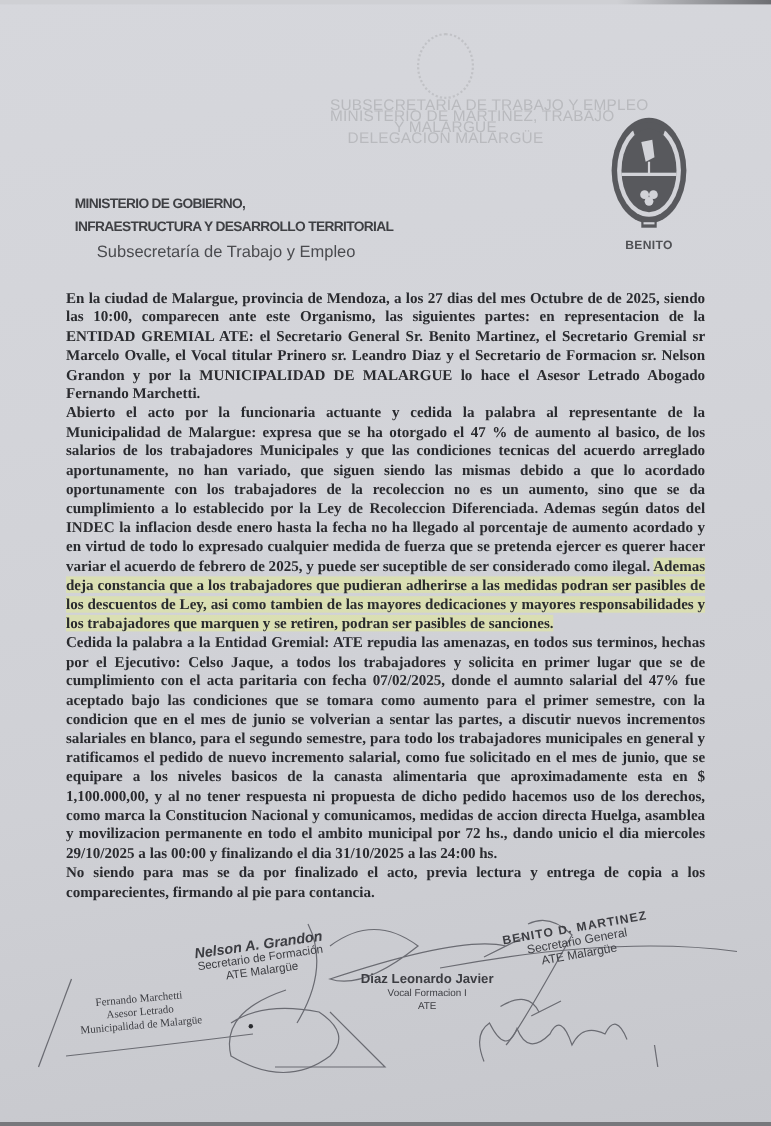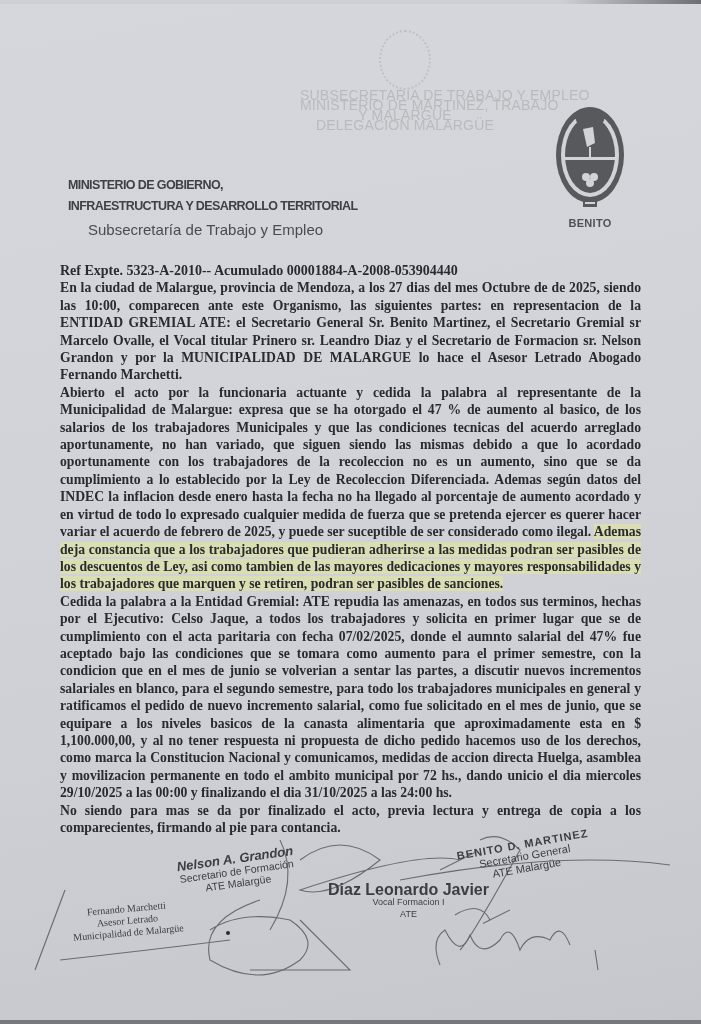--- a/index.html
+++ b/index.html
@@ -123,21 +123,21 @@
       position: absolute;
       font-family: "Liberation Sans", sans-serif;
       color: #3c3d42;
       text-align: center;
       line-height: 12px;
     }
     .sig .name { font-weight: bold; }
     .sig-grandon { left: 178px; top: 853px; transform: rotate(-8deg); font-size: 10.5px; }
     .sig-grandon .name { font-size: 13px; font-style: italic; }
     .sig-diaz { left: 328px; top: 884px; font-size: 9px; }
-    .sig-diaz .name { font-size: 16px; font-weight: bold; }
+    .sig-diaz .name { font-size: 12px; font-weight: bold; }
     .sig-martinez { left: 458px; top: 838px; transform: rotate(-10deg); font-size: 11px; }
     .sig-martinez .name { font-size: 11px; letter-spacing: 1px; }
     .sig-marchetti { left: 72px; top: 903px; transform: rotate(-5deg); font-size: 10px; font-family: "Liberation Serif", serif; }
     .sig-marchetti .name { font-weight: normal; font-size: 10px; }
     .scribbles {
       position: absolute;
       left: 0; top: 820px;
       width: 701px; height: 204px;
       pointer-events: none;
     }
@@ -174,21 +174,20 @@
       <circle cx="33" cy="74" r="4" fill="#d2d3d8"></circle>
       <circle cx="41" cy="74" r="4" fill="#d2d3d8"></circle>
       <circle cx="37" cy="80" r="4" fill="#d2d3d8"></circle>
       <rect x="30" y="96" width="14" height="8" fill="#58595d"></rect>
       <rect x="32" y="99" width="10" height="2" fill="#d2d3d8"></rect>
     </svg>
     <div class="logo-text">BENITO</div>
   </div>
 
   <div class="body">
-    <div class="ref">Ref Expte. 5323-A-2010-- Acumulado 00001884-A-2008-053904440</div>
     <p class="para">En la ciudad de Malargue, provincia de Mendoza, a los 27 dias del mes Octubre de  de 2025, siendo las 10:00, comparecen ante este Organismo, las siguientes partes: en representacion de la ENTIDAD GREMIAL ATE:  el Secretario General Sr. Benito Martinez, el Secretario Gremial sr Marcelo Ovalle, el Vocal titular Prinero sr. Leandro Diaz y el Secretario de Formacion sr. Nelson Grandon y  por la MUNICIPALIDAD DE MALARGUE lo hace el Asesor Letrado Abogado Fernando Marchetti.</p>
     <p class="para"><span>Abierto el acto por la funcionaria actuante y cedida la palabra al representante de la Municipalidad de Malargue: expresa que se ha otorgado el 47 % de aumento al basico, de los salarios de los trabajadores Municipales y que las condiciones tecnicas del acuerdo arreglado aportunamente, no han variado, que siguen siendo las mismas debido a que lo acordado oportunamente con los trabajadores de la recoleccion no es un aumento, sino que se da cumplimiento a lo establecido por la Ley de Recoleccion Diferenciada. Ademas según datos del INDEC la inflacion desde enero hasta la fecha no ha llegado al porcentaje de aumento acordado y en virtud de todo lo expresado cualquier medida de fuerza que se pretenda ejercer es querer hacer variar el acuerdo de febrero de 2025, y puede ser suceptible de ser considerado como ilegal. </span><span class="hl">Ademas deja constancia que a los trabajadores que pudieran adherirse a las medidas podran ser pasibles de los descuentos de Ley, asi como tambien de las mayores dedicaciones y mayores responsabilidades y los trabajadores que marquen y se retiren, podran ser pasibles de sanciones.</span></p>
     <p class="para">Cedida la palabra a la Entidad Gremial:  ATE repudia las amenazas, en todos sus terminos, hechas por el Ejecutivo: Celso Jaque, a todos los trabajadores y solicita en primer lugar que se  de cumplimiento con el acta paritaria con fecha 07/02/2025, donde el aumnto salarial del 47% fue aceptado bajo las condiciones que se tomara como aumento para el primer semestre, con la condicion que en el mes de junio se volverian a sentar las partes, a discutir nuevos incrementos salariales en blanco, para el segundo semestre, para todo los trabajadores  municipales en general y ratificamos el pedido de nuevo incremento salarial, como fue solicitado en el mes de junio, que se equipare a los niveles basicos de la canasta alimentaria que aproximadamente esta en $ 1,100.000,00,  y al no tener respuesta ni propuesta de dicho pedido hacemos uso de los derechos, como marca la Constitucion Nacional y comunicamos, medidas de accion directa Huelga, asamblea y movilizacion permanente en todo el ambito municipal por 72 hs., dando unicio el dia miercoles 29/10/2025 a las 00:00 y finalizando el dia 31/10/2025 a las 24:00 hs.</p>
     <p class="para">No siendo para mas se da por finalizado el acto, previa lectura y entrega de copia a los comparecientes, firmando al pie para contancia.</p>
   </div>
 
   <svg class="scribbles" viewBox="0 0 701 204">
     <g fill="none" stroke="#6a6b72" stroke-width="1.1">
       <path d="M65 70 L35 150"></path>
       <path d="M280 20 Q300 60 270 110"></path>

